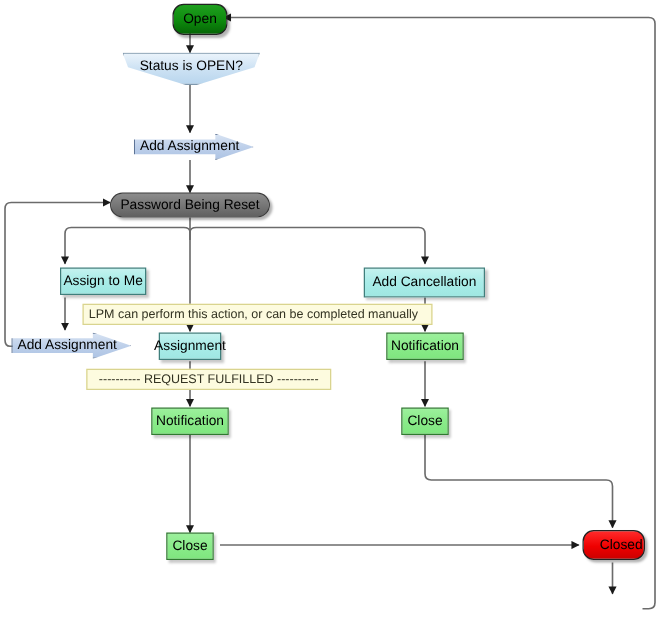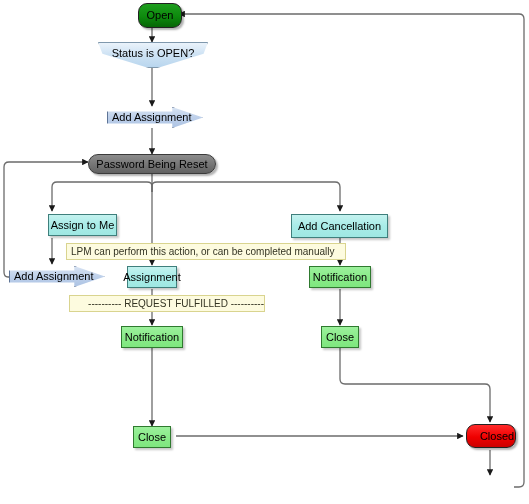--- a/index.html
+++ b/index.html
@@ -94,21 +94,21 @@
   .note {
     position: absolute;
     box-sizing: border-box;
     background: #fdfbdf;
     border: 1px solid #d9d48f;
     color: #333322;
     font-size: 10px;
     line-height: 1;
     display: flex;
     align-items: center;
-    justify-content: flex-end;
+    justify-content: center;
     white-space: nowrap;
     z-index: 2;
   }
   .note-left {
     justify-content: flex-start;
     padding-left: 4px;
   }
 </style>
 </head>
 <body>

